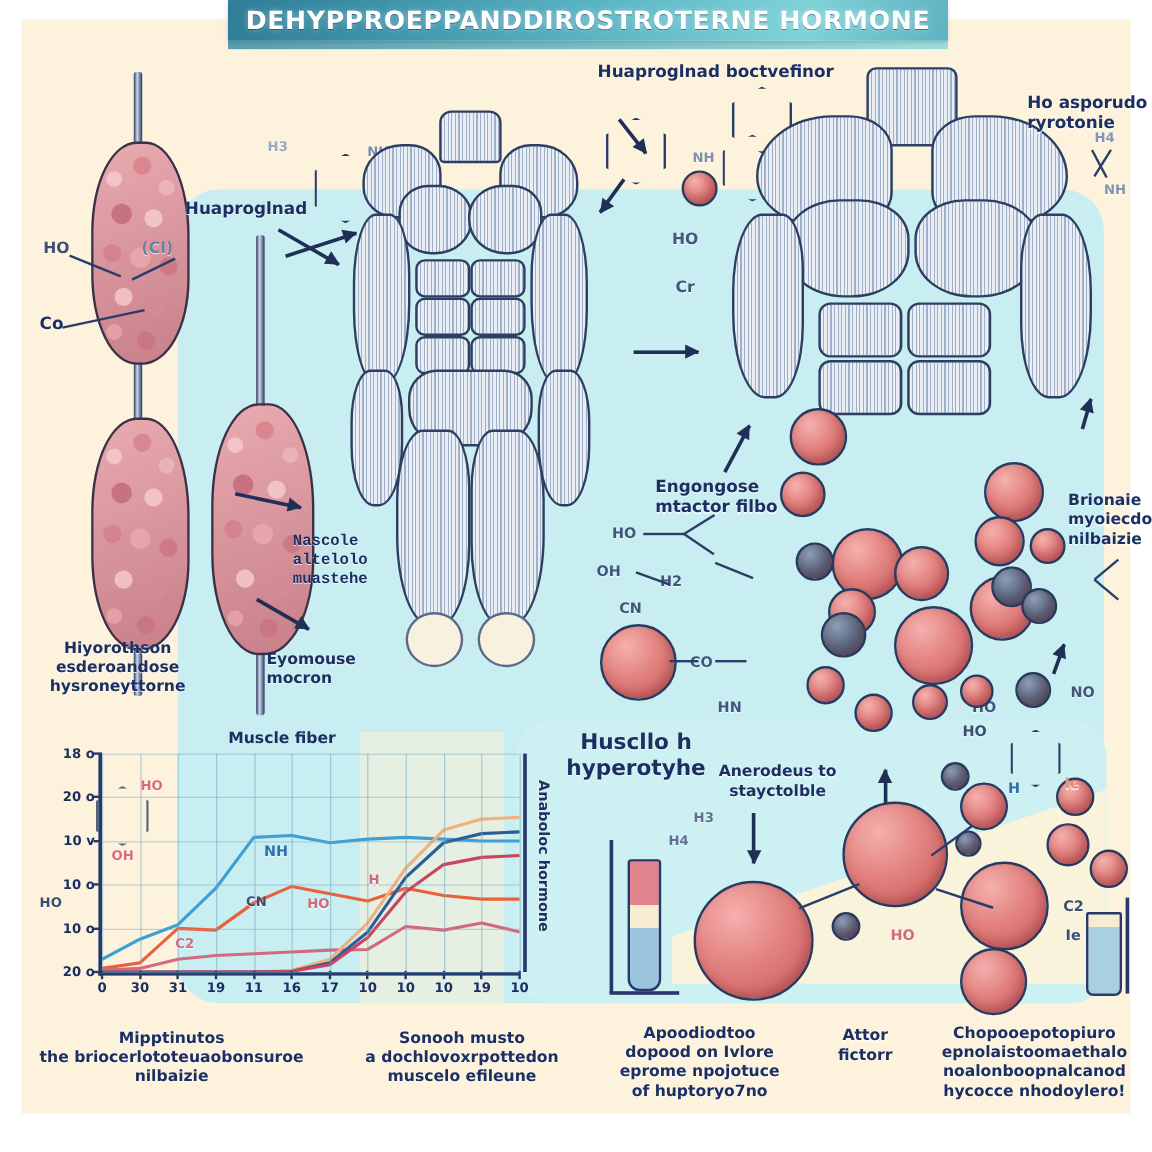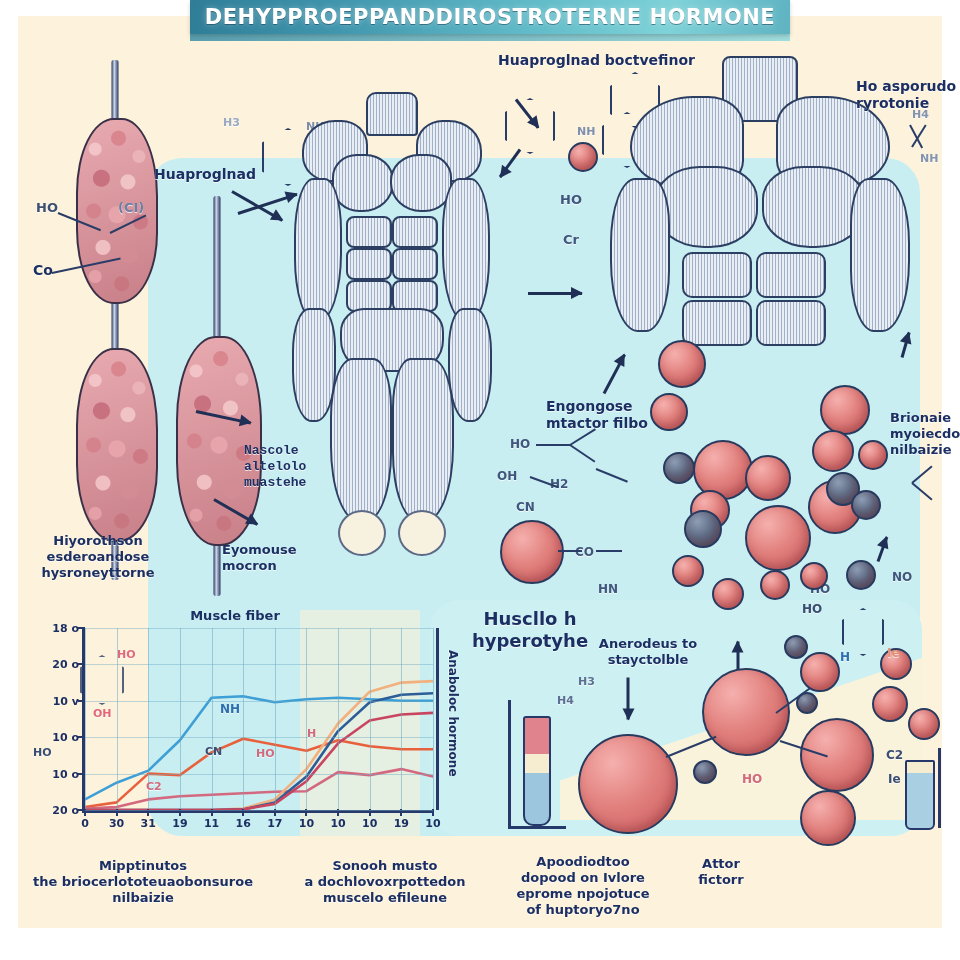--- a/index.html
+++ b/index.html
@@ -408,14 +408,18 @@
 nilbaizie</div>
   <div class="lbl" style="left:280px;top:858px;width:210px;font-size:13px;white-space:pre-line;">Sonooh musto
 a dochlovoxrpottedon
 muscelo efileune</div>
   <div class="lbl" style="left:498px;top:854px;width:170px;font-size:13px;white-space:pre-line;">Apoodiodtoo
 dopood on Ivlore
 eprome npojotuce
 of huptoryo7no</div>
   <div class="lbl" style="left:676px;top:856px;width:90px;font-size:13px;white-space:pre-line;">Attor
 fictorr</div>
+  <div class="lbl" style="left:772px;top:854px;width:180px;font-size:13px;white-space:pre-line;">Chopooepotopiuro
+epnolaistoomaethalo
+noalonboopnalcanod
+hycocce nhodoylero!</div>
 
 </div>
 
 </body></html>

